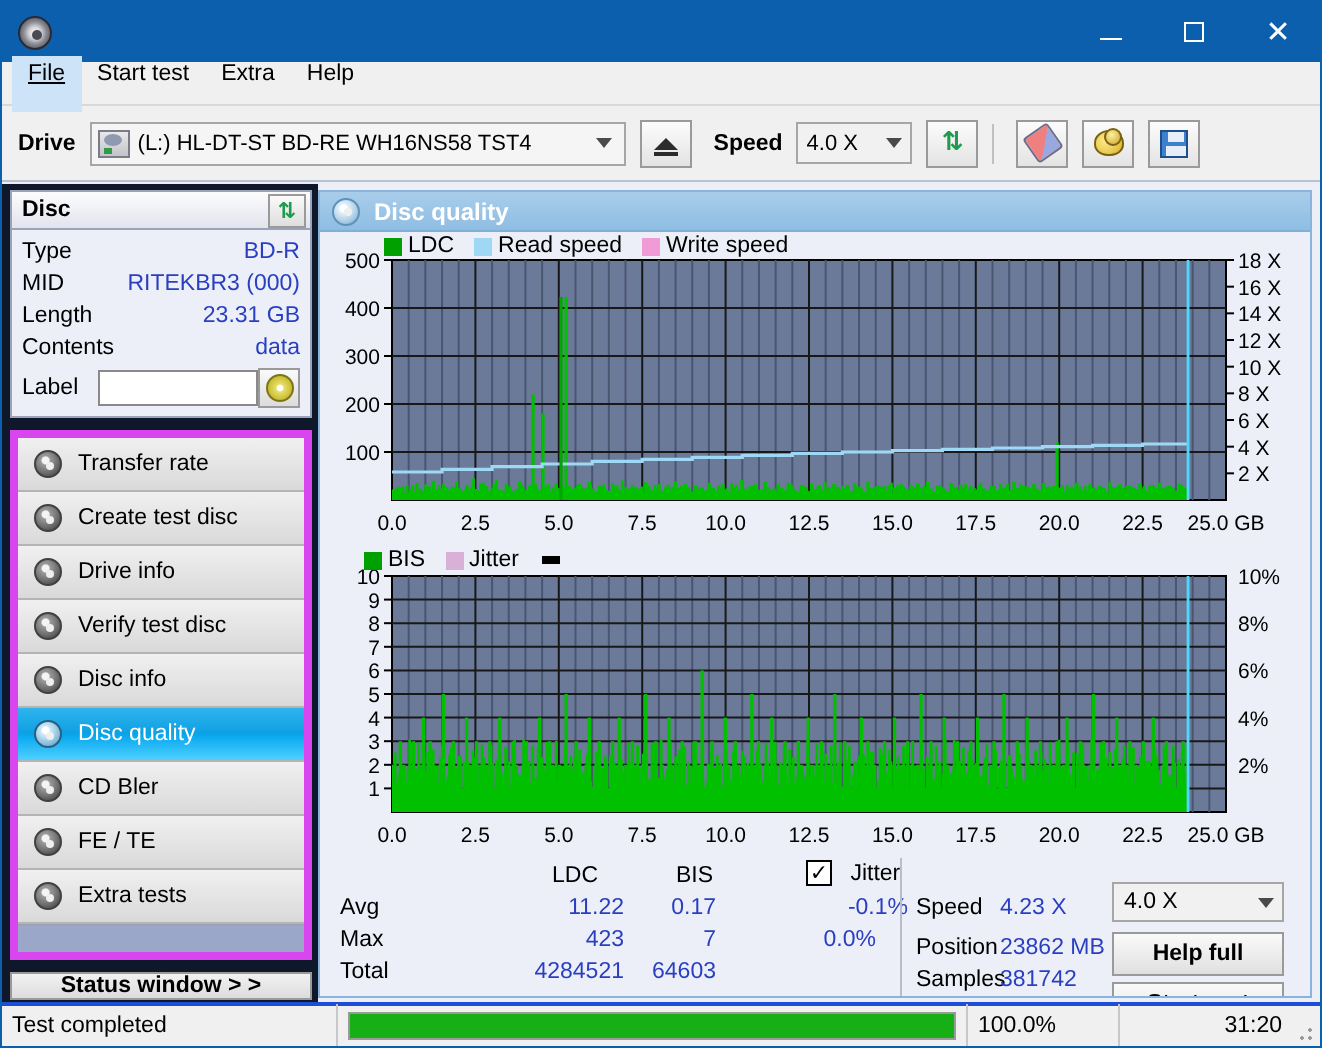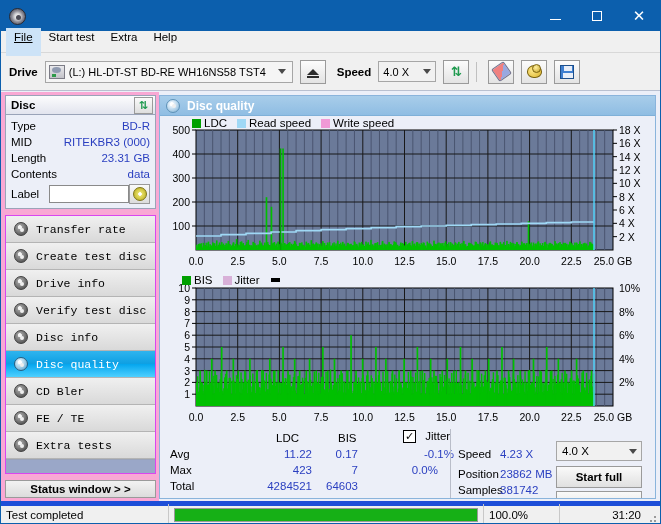--- a/index.html
+++ b/index.html
@@ -81,21 +81,21 @@
     height: 38px;
     background: #f0f0f0;
     border-bottom: 1px solid #b9c0d0;
     display: flex;
     align-items: center;
     padding: 0 8px;
     gap: 7px;
   }
   .lbl-bold { font-weight: bold; font-size: 11.5px; color:#000; }
   #drive-combo {
-    width: 248px; height: 22px;
+    width: 268px; height: 22px;
     background: #f5f5f5;
     border: 1px solid #a6a6a6;
     display: flex; align-items: center;
     padding: 0 2px 0 3px;
     font-size: 11px;
   }
   .drv-ico {
     width: 16px; height: 14px;
     margin-right: 4px;
     background: linear-gradient(#e9e9ec,#c2c2c8);
@@ -186,21 +186,21 @@
   
   #body {
     position: absolute;
     left: 0; top: 91px; right: 0; bottom: 22px;
     display: flex;
   }
 
   
   #sidebar {
     width: 158px;
-    background: #f9a8d4;
+    background: #0f172a;
     padding: 3px 3px 3px 4px;
     display: flex; flex-direction: column;
   }
   .panel {
     border: 1px solid #9aa3b8;
     background: #eceff8;
   }
   .panel-hd {
     height: 19px;
     background: linear-gradient(#fcfcfd,#e2e4ee);
@@ -237,21 +237,21 @@
     background: linear-gradient(#fafafa,#dcdcdc);
     border: 1px solid #9a9a9a;
     display:flex;align-items:center;justify-content:center;
   }
   .disc-btn .cd {
     width: 14px; height: 14px; border-radius: 50%;
     background: radial-gradient(circle at 50% 50%, #fff 0 18%, #e8e06a 22%, #cfc43e 60%, #a89a24 100%);
     border: 1px solid #7e7518;
   }
 
-  #navlist { margin-top: 6px; border: 1px solid #d946ef; font-family: Liberation Mono, monospace; }
+  #navlist { margin-top: 6px; border: 4px solid #d946ef; }
   .navitem {
     height: 27px;
     background: linear-gradient(#f0f0f0,#d9d9d9);
     border-bottom: 1px solid #b4b4b4;
     display: flex; align-items: center;
     padding-left: 8px; gap: 8px;
     font-size: 11.5px; color: #000;
   }
   .navitem:last-child { border-bottom: none; }
   .navitem.sel {
@@ -347,21 +347,21 @@
     display: flex; align-items: center; justify-content: center;
     font-size: 11.5px; font-weight: bold; color: #000;
   }
 
   
   #statusbar {
     position: absolute;
     left: 0; right: 0; bottom: 0;
     height: 22px;
     background: #f0f0f0;
-    border-top: 5px solid #1d4ed8;
+    border-top: 2px solid #1d4ed8;
     display: flex; align-items: center;
     font-size: 11.5px;
   }
   #statusbar .cell { padding: 0 5px; height: 22px; display:flex; align-items:center; }
   #sb-text { width: 168px; border-right: 1px solid #c8c8c8; }
   #sb-prog {
     flex: 1; height: 22px;
     display: flex; align-items: center; padding: 0 5px;
     border-right: 1px solid #c8c8c8;
   }
@@ -2127,21 +2127,21 @@
         <div class="st hdr" style="left:298px; top:39px;">Position</div>
         <div class="st num" style="left:340px; top:39px;">23862 MB</div>
         <div class="st hdr" style="left:298px; top:55px;">Samples</div>
         <div class="st num" style="left:340px; top:55px;">381742</div>
 
         <div id="spd-combo2" style="left:396px; top:12px;">
           <span class="txt">4.0 X</span>
           <span class="caret"></span>
         </div>
         <div class="action-btn" style="left:396px; top:37px;">
-          <span>Start full</span>
+          <span>Help full</span>
         </div>
         <div class="action-btn" style="left:396px; top:62px;">
           <span>Start part</span>
         </div>
       </div>
     </div>
   </div>
 
   <div id="statusbar">
     <div class="cell" id="sb-text">Test completed</div>

